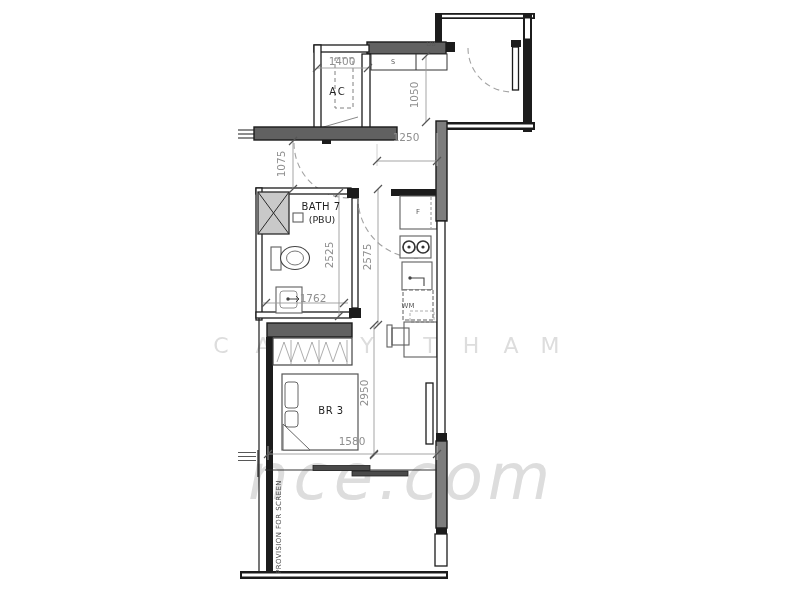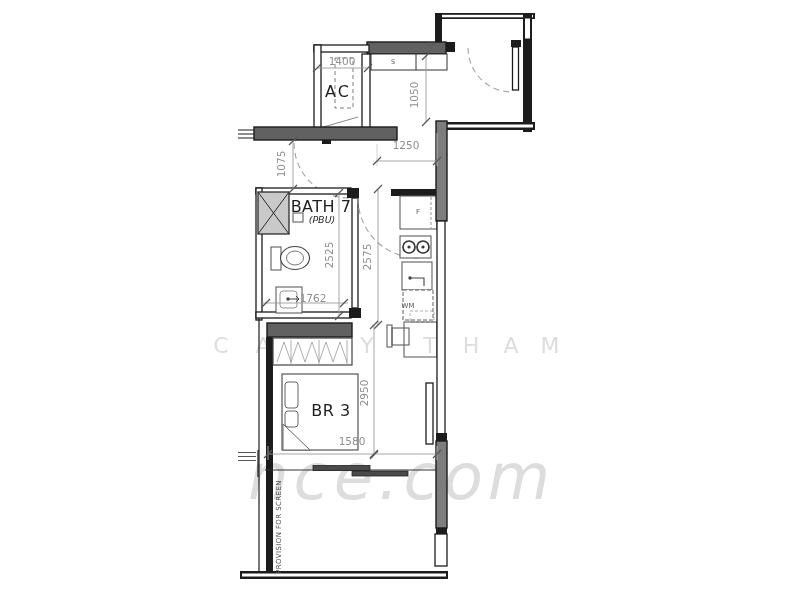--- a/index.html
+++ b/index.html
@@ -24,22 +24,22 @@
   .furnlt{fill:none;stroke:#999999;stroke-width:0.8;}
   .dimln{stroke:#9b9b9b;stroke-width:0.9;fill:none;}
   .tick{stroke:#555555;stroke-width:1.2;fill:none;}
   .ext{stroke:#c4c4c4;stroke-width:0.8;fill:none;}
   .arc{stroke:#a3a3a3;stroke-width:1.1;fill:none;stroke-dasharray:6 4;}
   .dashf{fill:none;stroke:#808080;stroke-width:1;stroke-dasharray:4 3;}
   
   .lbl{position:absolute;transform:translate(-50%,-50%);white-space:nowrap;line-height:1;}
   .rot{transform:translate(-50%,-50%) rotate(-90deg);}
   .dim{font-size:10.5px;color:var(--c-dimension);}
-  .room{font-size:16px;color:var(--c-label);letter-spacing:0.5px;}
-  .roomsub{font-size:9.5px;font-style:italic;color:var(--c-label);}
+  .room{font-size:10px;color:var(--c-label);letter-spacing:0.5px;}
+  .roomsub{font-size:9.5px;color:var(--c-label);}
   .tiny{font-size:6.5px;color:#5a5a5a;}
   .small{font-size:7px;color:#5a5a5a;}
   .prov{font-size:7px;color:#4a4a4a;letter-spacing:0.4px;}
   .ac{letter-spacing:2px;}
 </style>
 </head>
 <body>
 
 <div class="stage">
 
@@ -207,21 +207,21 @@
       <path class="tick" d="M264,458 L272,450 M370,458 L378,450 M433,458 L441,450"></path>
     </g>
   </svg>
 
   <div class="layer">
     <span class="lbl room ac" style="left:338px;top:92px">AC</span>
     <span class="lbl dim" style="left:342px;top:61px">1400</span>
     <span class="lbl tiny" style="left:393px;top:62px">S</span>
     <span class="lbl tiny" style="left:431px;top:44px">DB</span>
     <span class="lbl dim rot" style="left:414px;top:95px">1050</span>
-    <span class="lbl dim" style="left:406px;top:145px">1250</span>
+    <span class="lbl dim" style="left:406px;top:137px">1250</span>
     <span class="lbl dim rot" style="left:281px;top:164px">1075</span>
     <span class="lbl room" style="left:321px;top:207px">BATH 7</span>
     <span class="lbl roomsub" style="left:322px;top:220px">(PBU)</span>
     <span class="lbl dim rot" style="left:329px;top:255px">2525</span>
     <span class="lbl dim rot" style="left:367px;top:257px">2575</span>
     <span class="lbl dim" style="left:313px;top:298px">1762</span>
     <span class="lbl small" style="left:418px;top:212px">F</span>
     <span class="lbl small" style="left:408px;top:306px">WM</span>
     <span class="lbl room" style="left:331px;top:411px">BR 3</span>
     <span class="lbl dim rot" style="left:364px;top:393px">2950</span>

